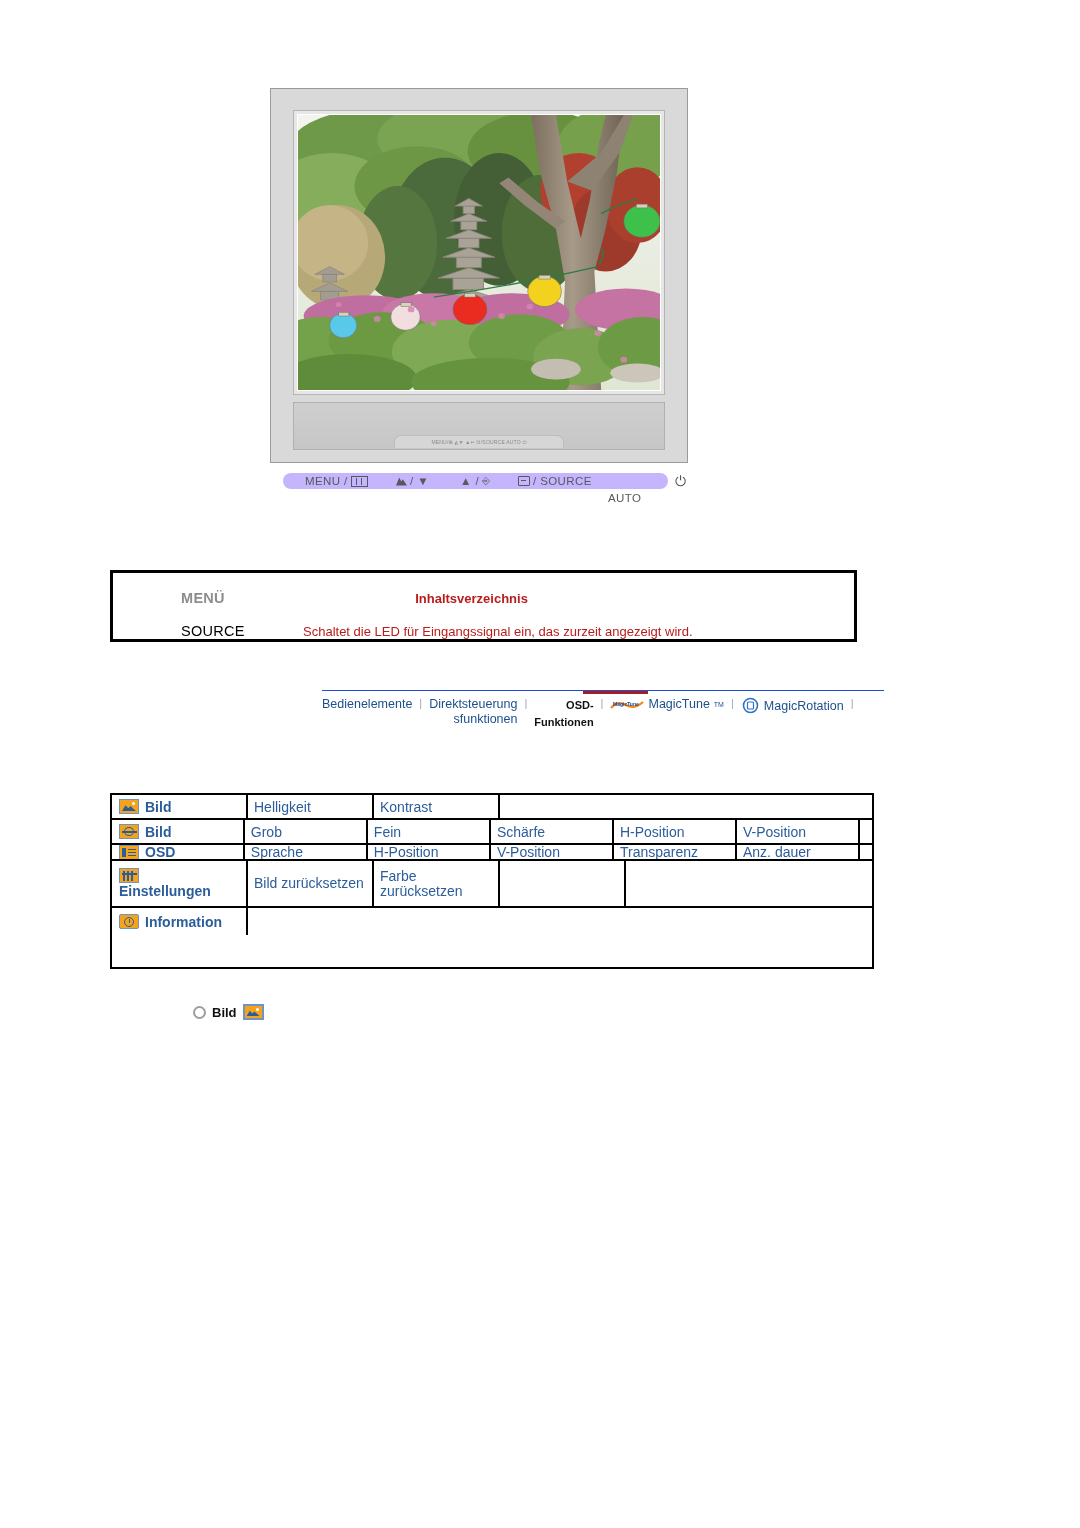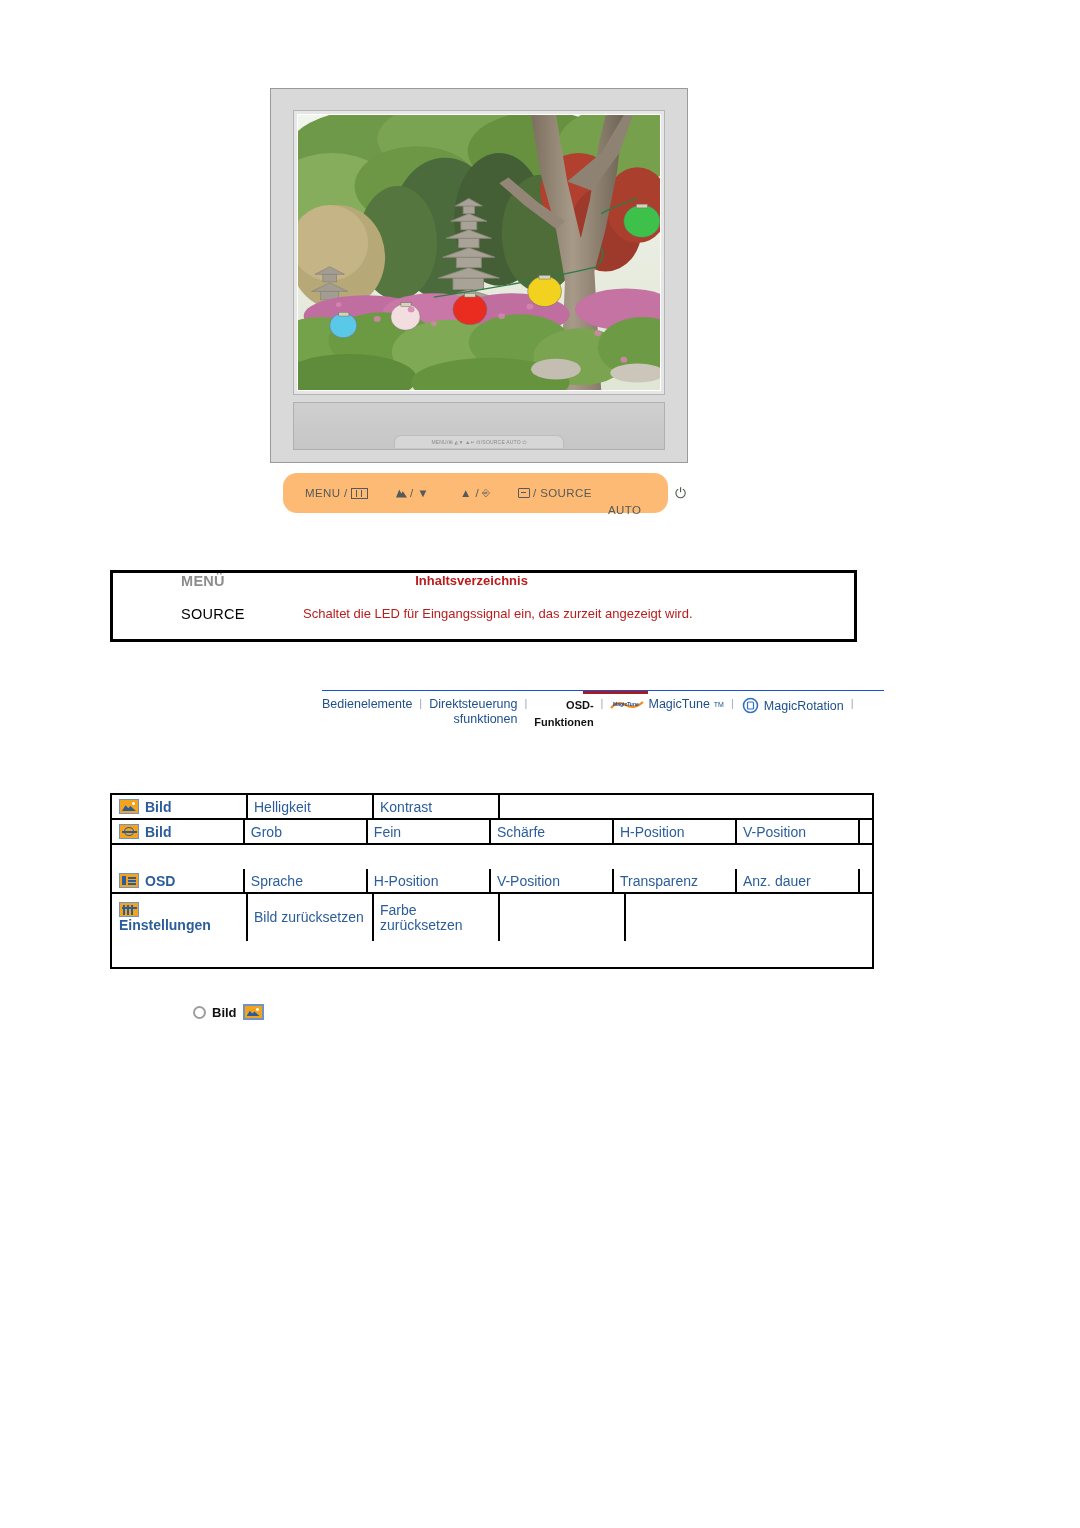--- a/index.html
+++ b/index.html
@@ -83,22 +83,22 @@
     letter-spacing: .2px;
     white-space: nowrap;
   }
 
   
   .control-bar {
     position: absolute;
     left: 283px;
     top: 473px;
     width: 385px;
-    height: 40px;
-    background: #fdba74;
+    height: 16px;
+    background: #c4b5fd;
     border-radius: 14px;
     display: flex;
     align-items: center;
     font-size: 11.5px;
     color: #555a5a;
     letter-spacing: .4px;
   }
   .cb-item { position: absolute; white-space: nowrap; display: flex; align-items: center; gap: 3px; }
   .glyph-box {
     display: inline-block;
@@ -130,21 +130,21 @@
   .menu-box {
     position: absolute;
     left: 110px;
     top: 570px;
     width: 747px;
     height: 72px;
     border: 3px solid #000000;
     box-sizing: border-box;
     background: #fff;
   }
-  .menu-row { display: flex; align-items: flex-start; height: 33px; }
+  .menu-row { display: flex; align-items: flex-end; height: 33px; }
   .menu-col-key {
     width: 190px;
     padding-left: 68px;
     box-sizing: border-box;
     font-size: 14.5px;
     letter-spacing: .3px;
   }
   .menu-col-key.head { color: #8d8d8d; font-weight: bold; }
   .menu-col-key.body { color: #000; font-weight: normal; }
   .menu-col-val { font-size: 13px; color: #b91c1c; }
@@ -239,21 +239,21 @@
     flex-direction: column;
     align-items: flex-start;
     justify-content: center;
     gap: 0;
   }
   .osd-cell.c { width: 126px; }
   .osd-cell.wrap { white-space: normal; line-height: 15px; align-items: center; }
   .r1 { height: 25px; }
   .r2 { height: 25px; }
   .r3 { height: 25px; }
-  .r4 { height: 25px; margin-top: 24px; }
+  .r4 { height: 16px; }
   .r5 { height: 47px; }
   .r6 { height: 27px; border-bottom: none; }
 
   
   .osd-icon {
     width: 20px; height: 15px;
     background: #f3a41c;
     border: 1.5px solid #6f93c4;
     box-sizing: border-box;
     position: relative;
@@ -572,20 +572,27 @@
       <span class="osd-icon ic-setup"></span>
       <span>Einstellungen</span>
     </div>
     <div class="osd-cell c wrap">Bild zurücksetzen</div>
     <div class="osd-cell c wrap">Farbe zurücksetzen</div>
     <div class="osd-cell c"></div>
     <div class="osd-cell c" style="border-right:none;"></div>
     <div class="osd-cell empty" style="flex:1;"></div>
   </div>
 
+  <div class="osd-row r6">
+    <div class="osd-cell label">
+      <span class="osd-icon ic-info"></span>
+      <span>Information</span>
+    </div>
+    <div class="osd-cell empty" style="flex:1;"></div>
+  </div>
 
 </div>
 
 <div class="section-head">
   <span class="bullet-hex"></span>
   <span>Bild</span>
   <span class="head-icon ic-picture"></span>
 </div>
 
 </body></html>

